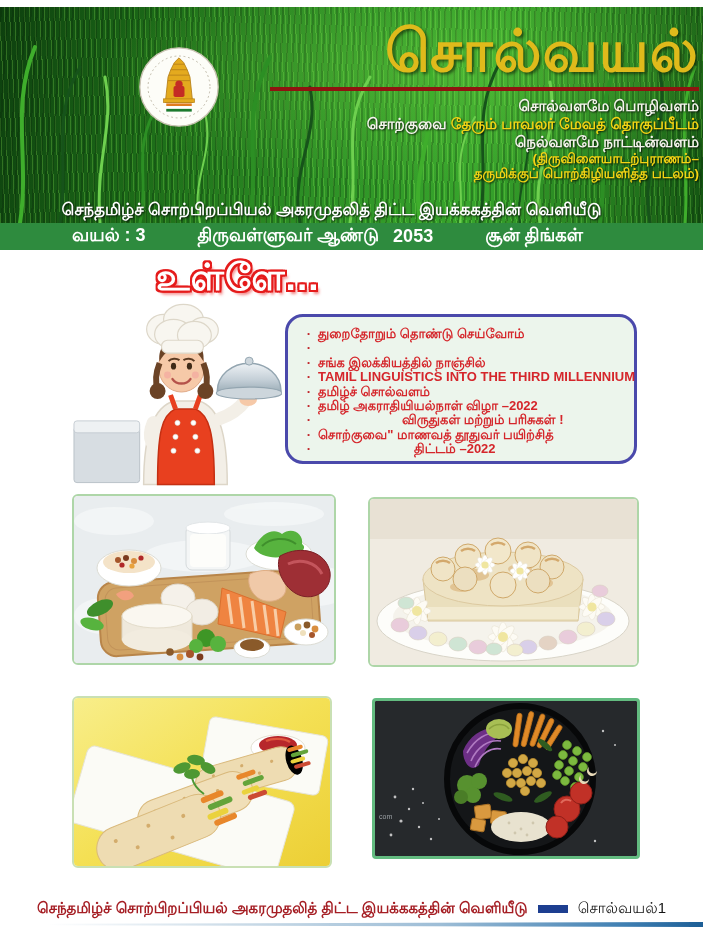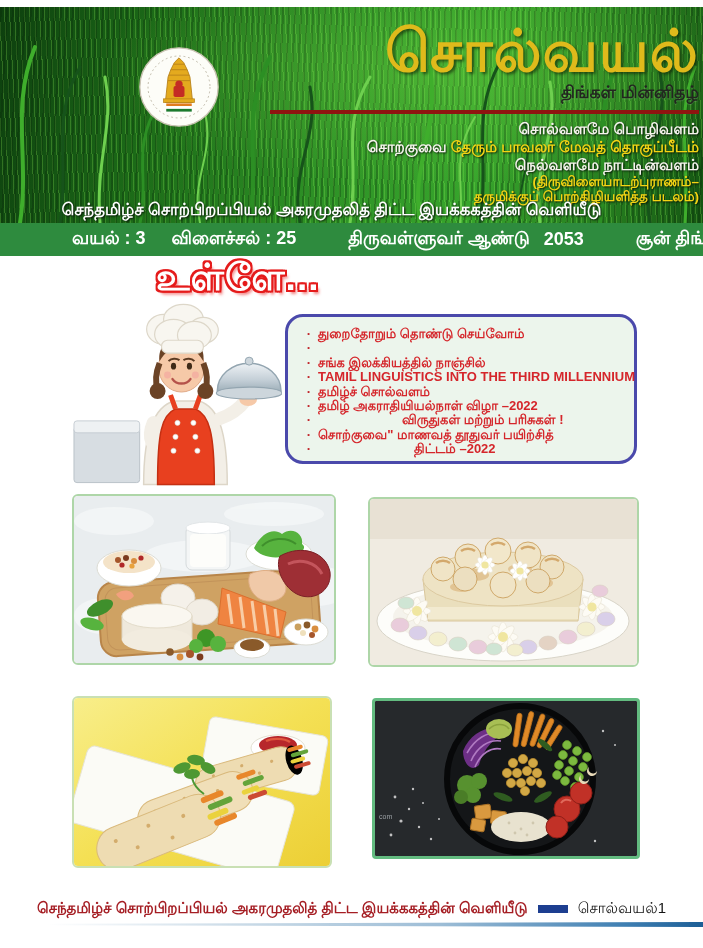--- a/index.html
+++ b/index.html
@@ -29,21 +29,21 @@
   .tag{font-size:15px;font-weight:bold;color:#f6f4ee;line-height:18px;text-shadow:1px 1px 2px rgba(0,0,0,.8);}
   .tag .yellow, .tag.yellow{color:#f4d414;}
   .tag.small{font-size:13.5px;line-height:15px;}
   .mast-publisher{
     position:absolute;left:0;right:40px;top:193px;text-align:center;
     font-size:16.5px;font-weight:bold;color:#ffffff;text-shadow:1px 1px 2px rgba(0,0,0,.85);
   }
 
   
   .issue-bar{
-    position:absolute;left:0;top:216px;width:703px;height:33px;background:#2e8b3e;
+    position:absolute;left:0;top:216px;width:703px;height:27px;background:#2e8b3e;
     display:flex;align-items:center;color:#ffffff;font-weight:bold;font-size:18px;
   }
   .issue-bar span{white-space:nowrap;}
   .ib-1{margin-left:72px;}
   .ib-2{margin-left:26px;}
   .ib-3{margin-left:52px;}
   .ib-4{margin-left:14px;}
   .ib-5{margin-left:52px;}
 
   
@@ -137,35 +137,33 @@
       </g>
       <g>
         <rect x="31" y="63" width="28" height="3" fill="#e07b1f"></rect>
         <rect x="31" y="66" width="28" height="3" fill="#ffffff"></rect>
         <rect x="31" y="69" width="28" height="3" fill="#1c7a2e"></rect>
       </g>
     </svg>
 
     <div class="mast-right">
       <div class="mast-title">சொல்வயல்</div>
-      <div class="mast-sub">திங்கள் மின்னிதழ்</div>
       <hr class="mast-rule">
       <div class="tag">சொல்வளமே பொழிவளம்</div>
       <div class="tag"><span>சொற்குவை</span> <span class="yellow">தேரும் பாவலர் மேவத் தொகுப்பீடம்</span></div>
       <div class="tag">நெல்வளமே நாட்டின்வளம்</div>
       <div class="tag small yellow">(திருவிளையாடற்புராணம்–</div>
       <div class="tag small yellow">தருமிக்குப் பொற்கிழியளித்த படலம்)</div>
     </div>
 
     <div class="mast-publisher">செந்தமிழ்ச் சொற்பிறப்பியல் அகரமுதலித் திட்ட இயக்ககத்தின் வெளியீடு</div>
   </div>
 
   <div class="issue-bar">
     <span class="ib-1">வயல் : 3</span>
-    <span class="ib-2">விளைச்சல் : 25</span>
     <span class="ib-3">திருவள்ளுவர் ஆண்டு</span>
     <span class="ib-4">2053</span>
     <span class="ib-5">சூன் திங்கள்</span>
   </div>
 
   <div class="inside-heading">உள்ளே...</div>
 
   <svg class="chef" viewBox="0 0 215 184">
 
     <rect x="6" y="124" width="66" height="56" rx="3" fill="#d7dde2" stroke="#b9c2c9"></rect>

